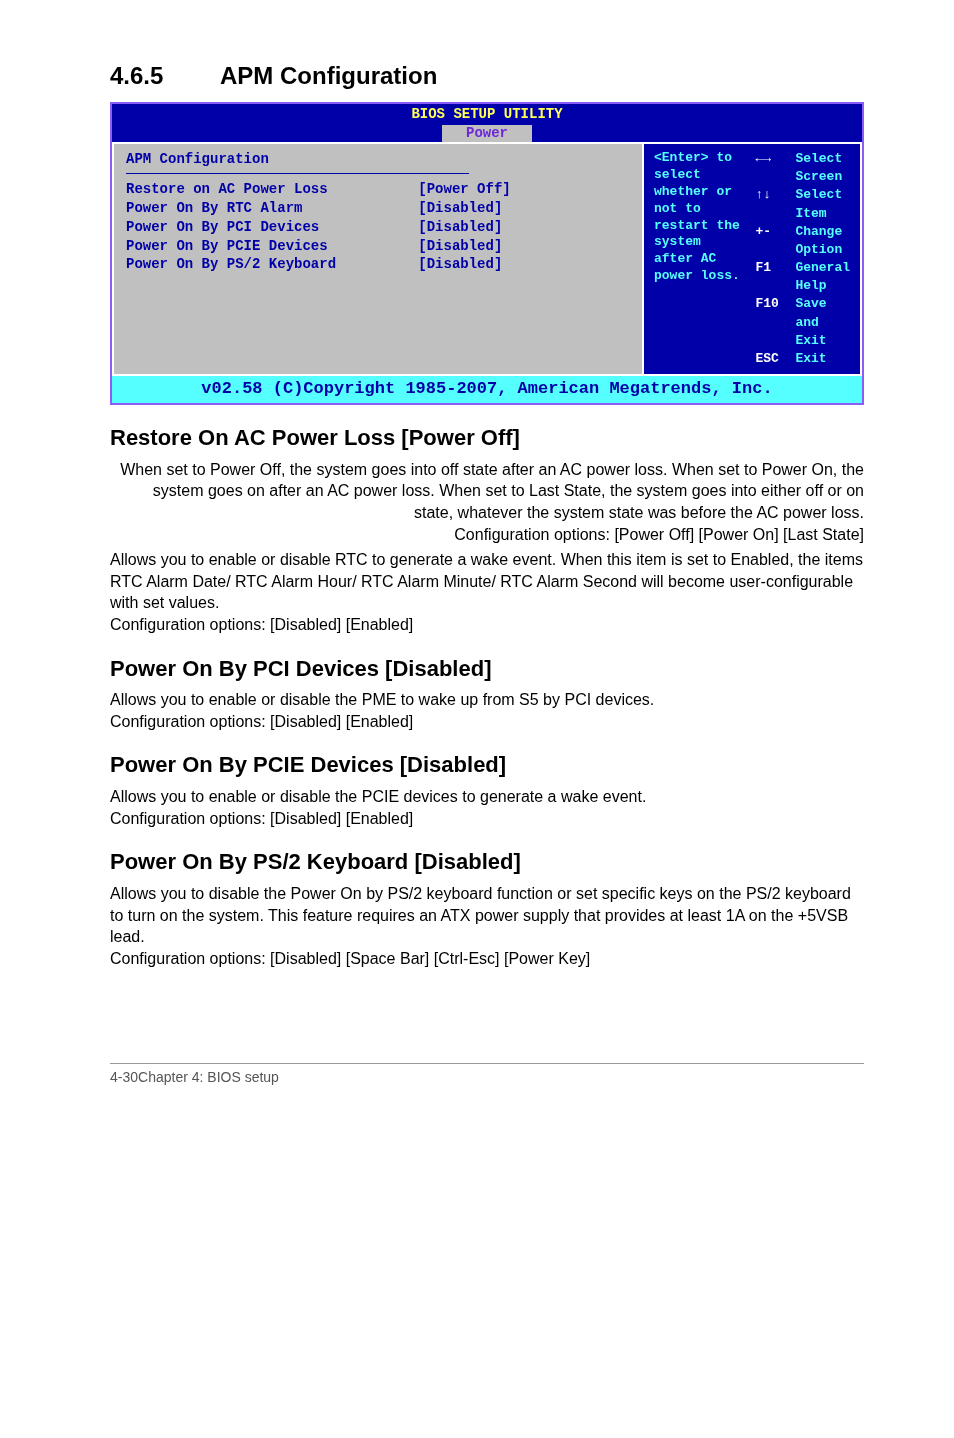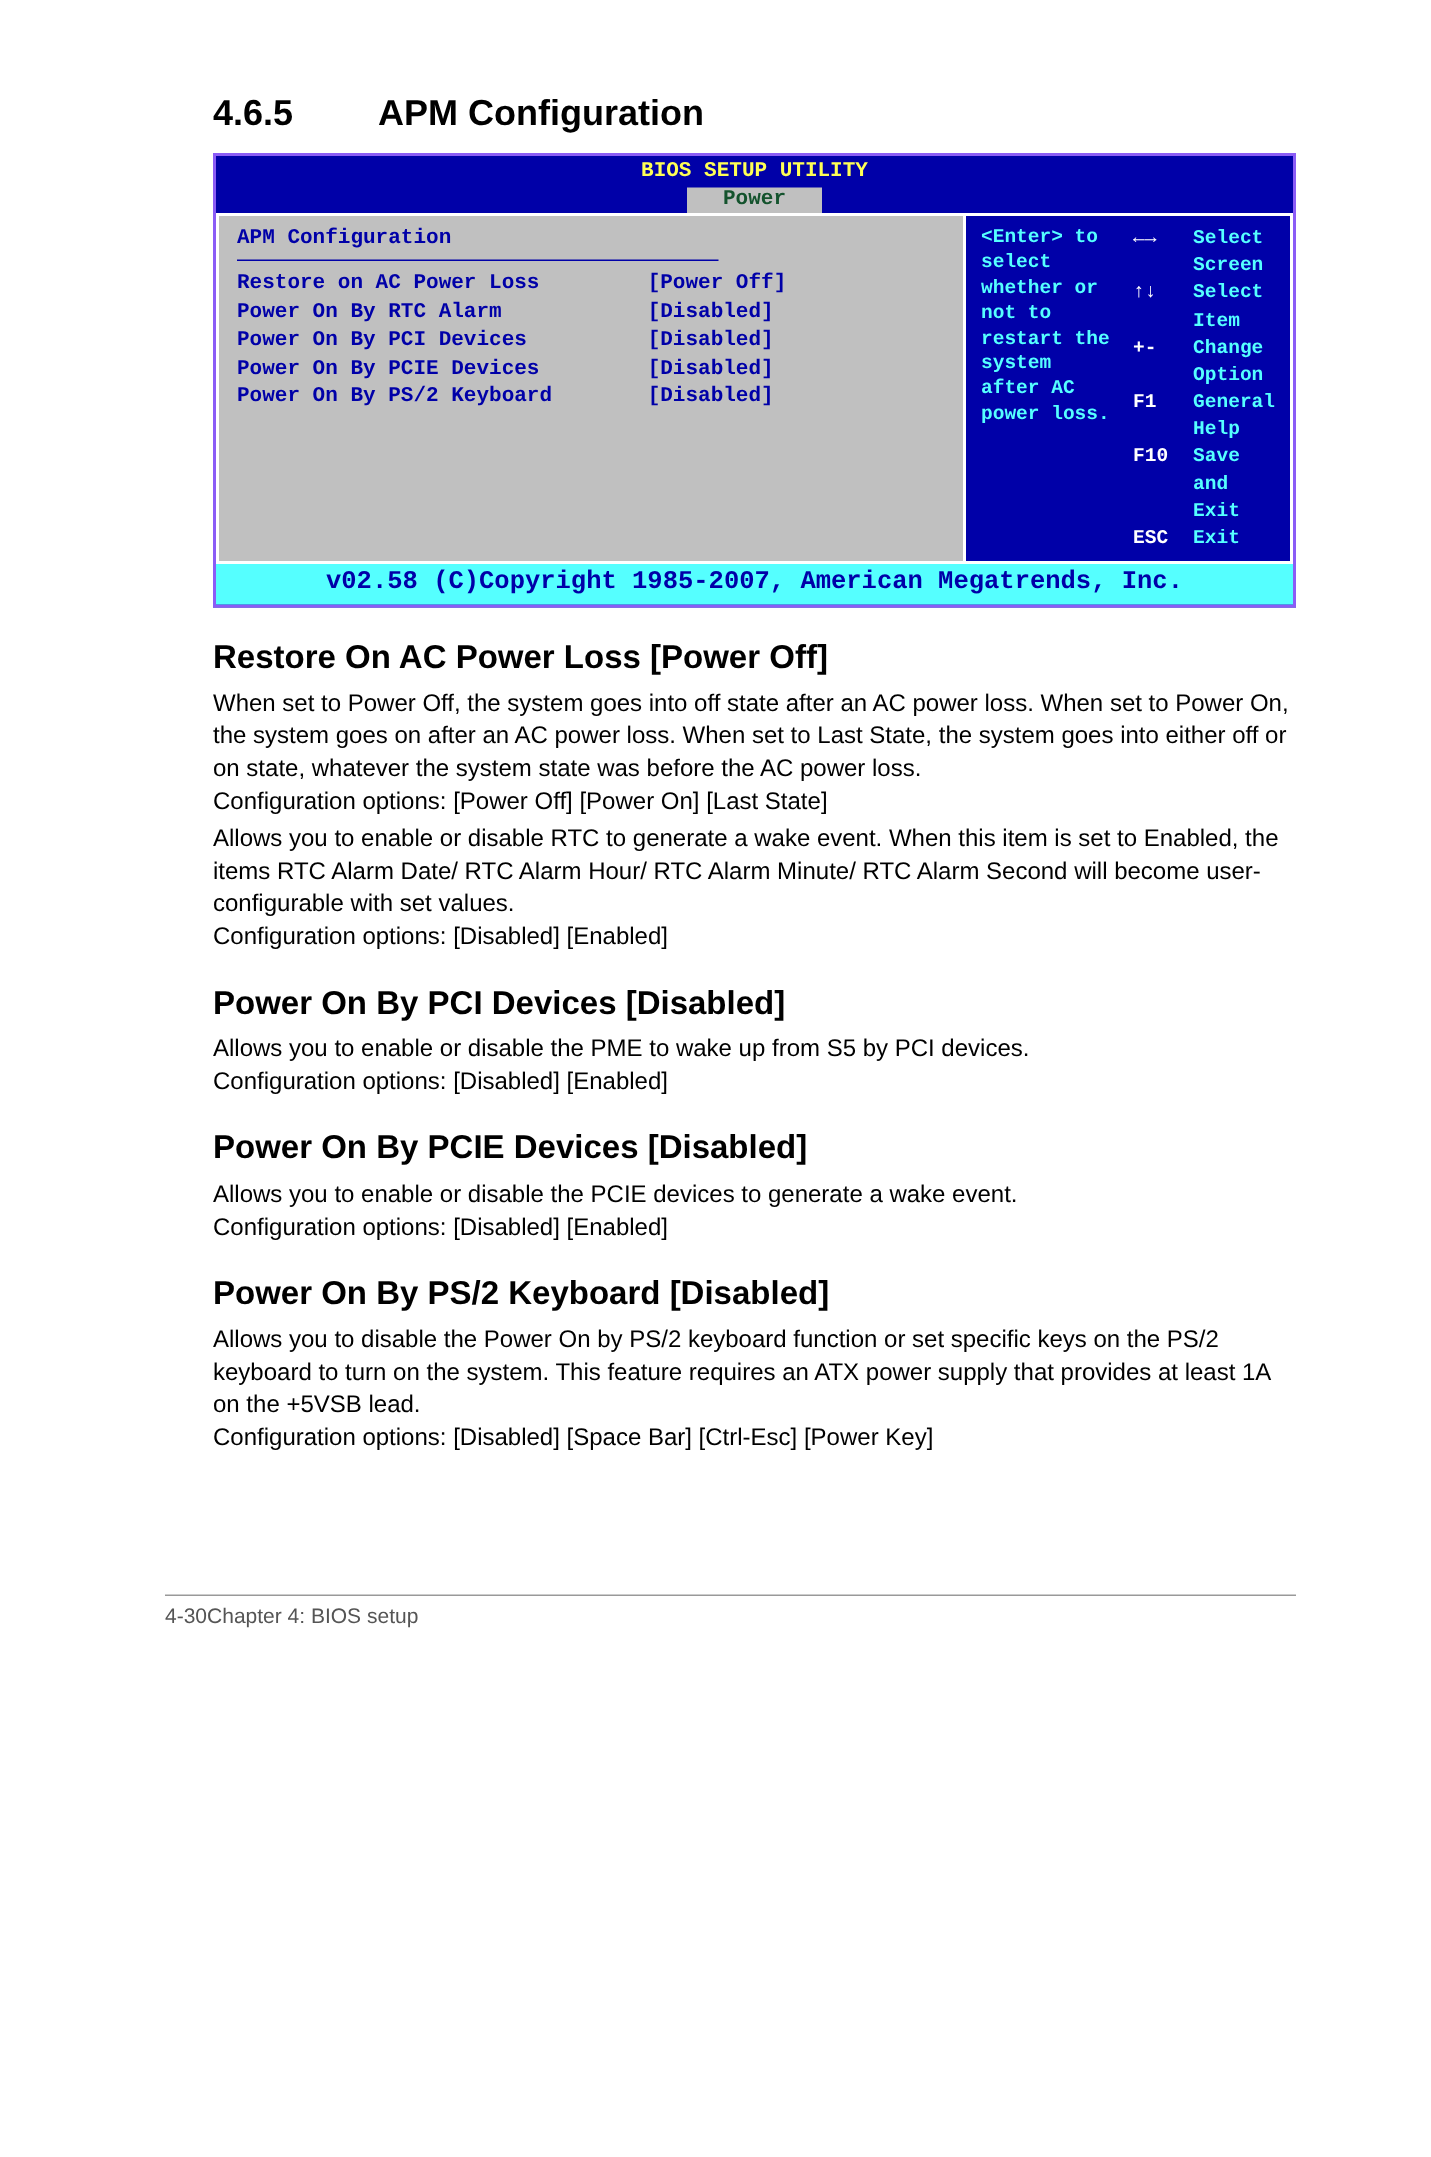--- a/index.html
+++ b/index.html
@@ -7,21 +7,20 @@
     font-family: Arial, Helvetica, sans-serif;
     background: #fff;
     width: 954px;
     margin: 0 auto;
     color: #000;
     font-size: 16px;
     line-height: 1.35;
   }
   .page {
     padding: 60px 90px 30px 110px;
-    margin-left: 32px;
   }
   h2.section-title {
     font-size: 24px;
     font-weight: bold;
     margin-bottom: 10px;
   }
   h2.section-title .num {
     display: inline-block;
     width: 110px;
   }
@@ -37,21 +36,21 @@
   }
   .bios-header {
     text-align: center;
     padding: 2px 0 0 0;
     color: #ffff55;
     line-height: 1.2;
   }
   .bios-tab {
     display: inline-block;
     background: #c0c0c0;
-    color: #14532d;
+    color: #6d28d9;
     padding: 0 24px;
     margin-top: 2px;
   }
   .bios-body {
     display: flex;
   }
   .bios-left {
     flex: 1;
     background: #c0c0c0;
     color: #0000a8;
@@ -186,21 +185,21 @@
               <span class="k">ESC</span>
               <span class="d">Exit</span>
             </div>
         </div>
       </div>
     </div>
     <div class="bios-footer">v02.58 (C)Copyright 1985-2007, American Megatrends, Inc.</div>
   </div>
 
   <h3 class="sub">Restore On AC Power Loss [Power Off]</h3>
-  <p class="body" style="white-space: pre-line;">When set to Power Off, the system goes into off state after an AC power loss. When set to Power On, the system goes on after an AC power loss. When set to Last State, the system goes into either off or on state, whatever the system state was before the AC power loss.
+  <p class="body" style="white-space: pre-line; text-align: right;">When set to Power Off, the system goes into off state after an AC power loss. When set to Power On, the system goes on after an AC power loss. When set to Last State, the system goes into either off or on state, whatever the system state was before the AC power loss.
 Configuration options: [Power Off] [Power On] [Last State]</p>
 
   <p class="body" style="white-space: pre-line;">Allows you to enable or disable RTC to generate a wake event. When this item is set to Enabled, the items RTC Alarm Date/ RTC Alarm Hour/ RTC Alarm Minute/ RTC Alarm Second will become user-configurable with set values.
 Configuration options: [Disabled] [Enabled]</p>
 
   <h3 class="sub">Power On By PCI Devices [Disabled]</h3>
   <p class="body" style="white-space: pre-line;">Allows you to enable or disable the PME to wake up from S5 by PCI devices.
 Configuration options: [Disabled] [Enabled]</p>
 
   <h3 class="sub">Power On By PCIE Devices [Disabled]</h3>

